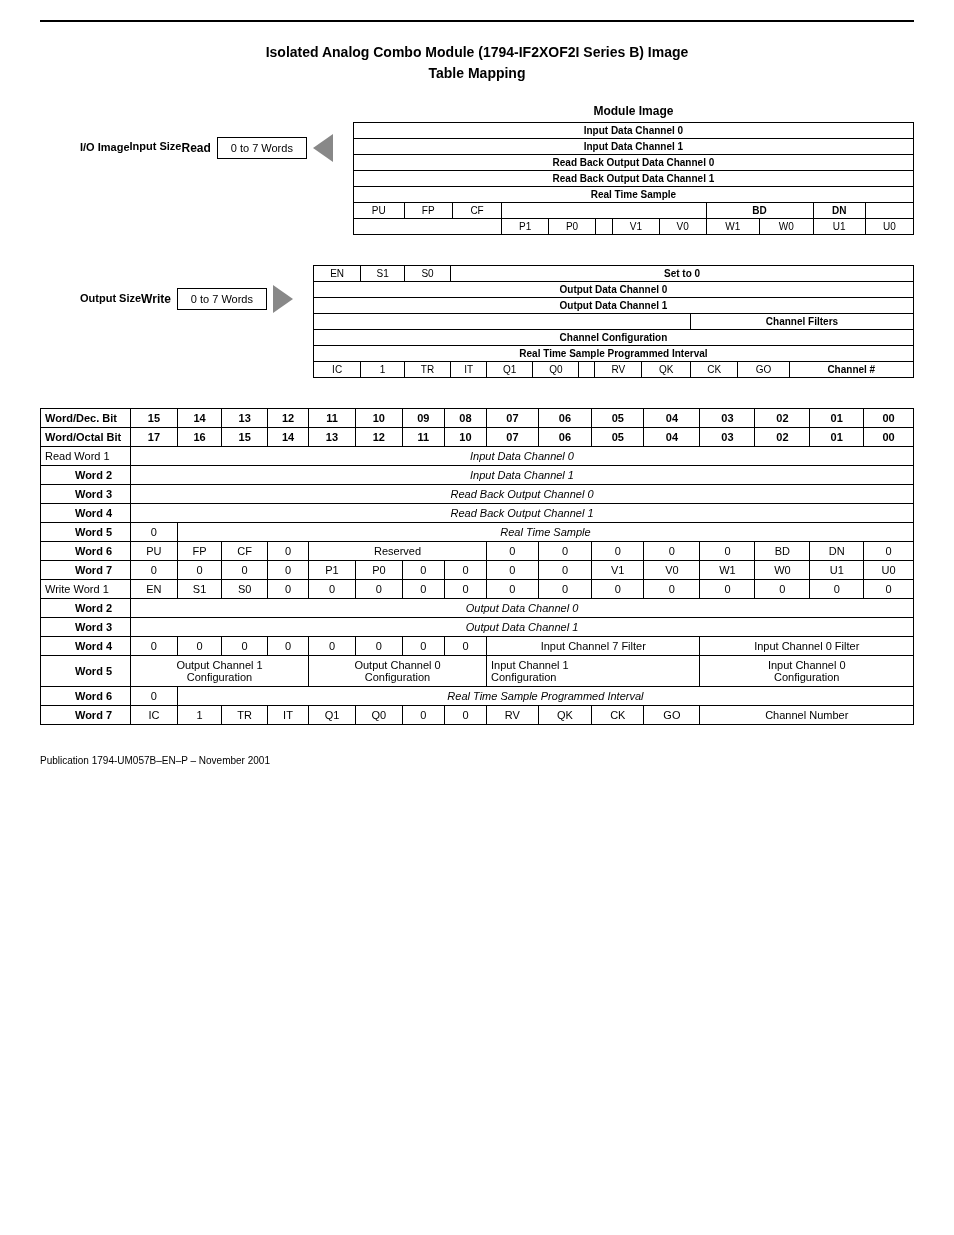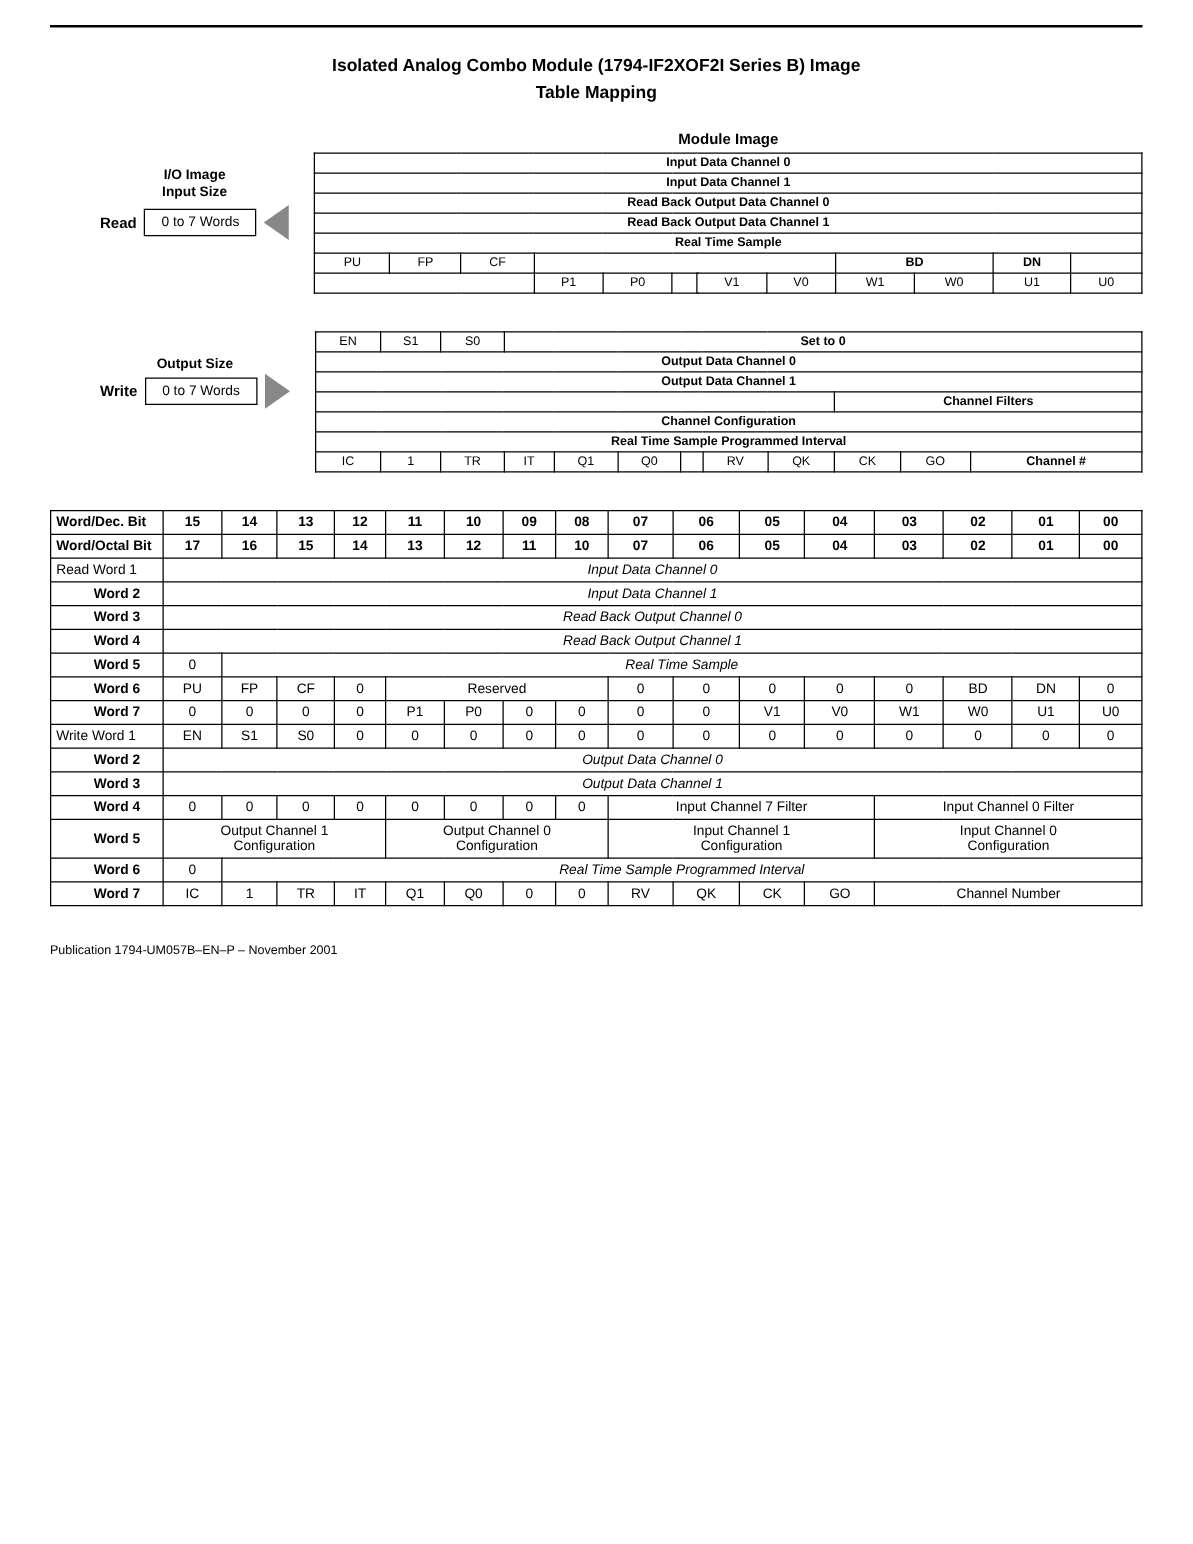--- a/index.html
+++ b/index.html
@@ -25,21 +25,21 @@
     }
     
     .diagram-section {
       display: flex;
       align-items: flex-start;
       margin-bottom: 30px;
       padding-left: 40px;
     }
     .io-left {
       display: flex;
-      flex-direction: column;
+      flex-direction: row;
       align-items: center;
       margin-right: 10px;
     }
     .io-label {
       font-weight: bold;
       font-size: 11px;
       margin-bottom: 2px;
     }
     .io-sublabel {
       font-weight: bold;
@@ -414,21 +414,21 @@
         <td>0</td>
         <td>0</td>
         <td colspan="4">Input Channel 7 Filter</td>
         <td colspan="4">Input Channel 0 Filter</td>
       </tr>
 
       <tr>
         <td class="row-label">Word 5</td>
         <td colspan="4" style="text-align:center;">Output Channel 1<br>Configuration</td>
         <td colspan="4" style="text-align:center;">Output Channel 0<br>Configuration</td>
-        <td colspan="4" style="text-align:center;">Input Channel 1<br>Configuration</td>
+        <td colspan="4" style="text-align:left;">Input Channel 1<br>Configuration</td>
         <td colspan="4" style="text-align:center;">Input Channel 0<br>Configuration</td>
       </tr>
 
       <tr>
         <td class="row-label">Word 6</td>
         <td>0</td>
         <td colspan="15" class="span-center">Real Time Sample Programmed Interval</td>
       </tr>
 
       <tr>

